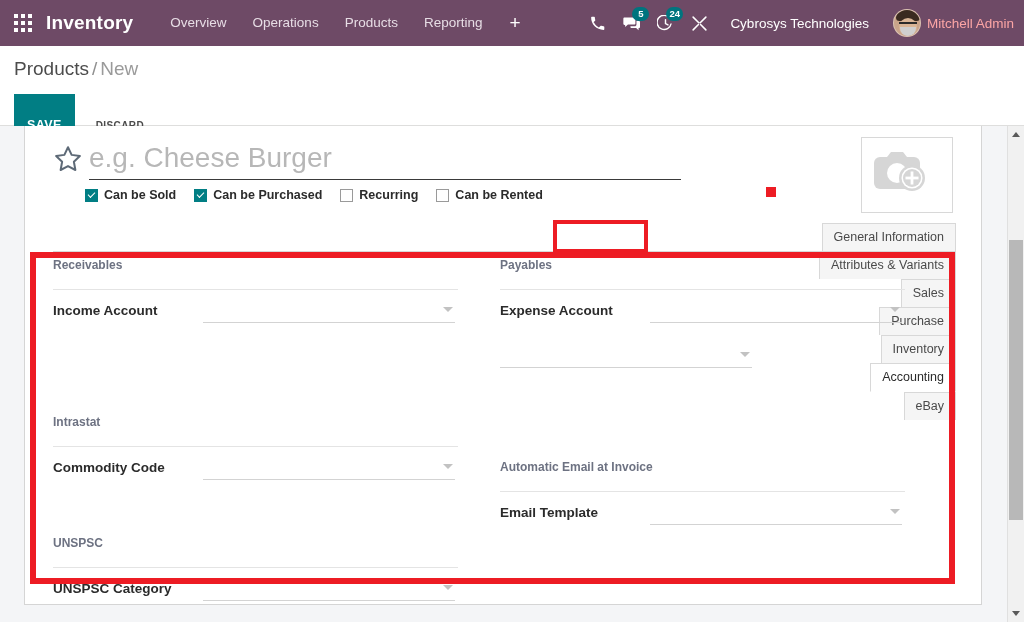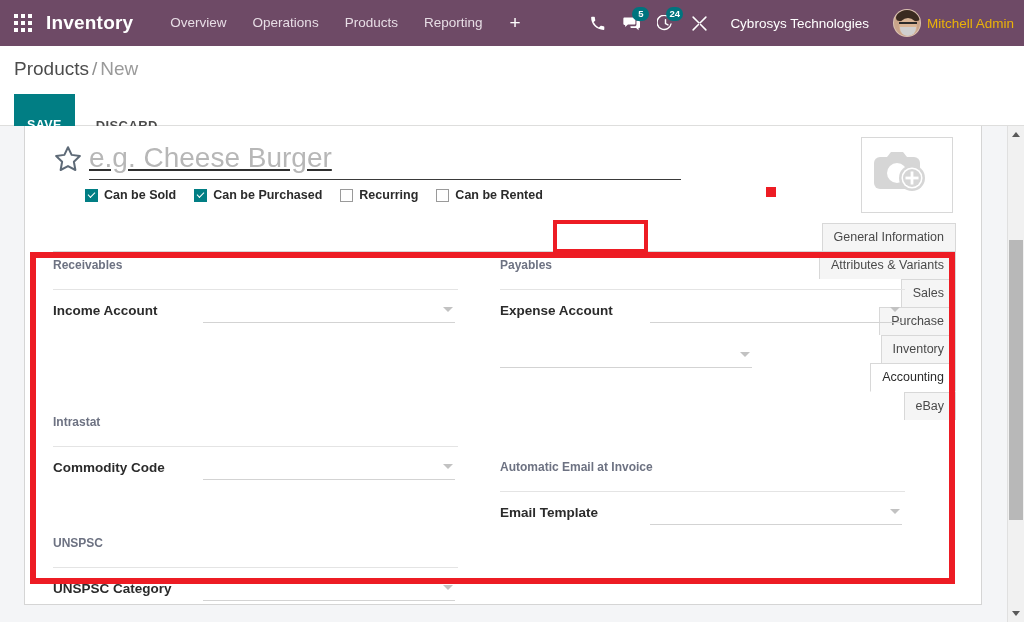--- a/index.html
+++ b/index.html
@@ -47,57 +47,57 @@
   .user-block { display: flex; align-items: center; padding-left: 10px; cursor: pointer; }
   .avatar {
     width: 28px; height: 28px; border-radius: 50%; overflow: hidden;
     background: #c9a48a; margin-right: 6px; position: relative; flex: none;
     border: 1px solid rgba(255,255,255,.35);
   }
   .avatar .hair { position: absolute; top: -3px; left: 2px; width: 24px; height: 14px; background: #3a2a20; border-radius: 12px 12px 4px 4px; }
   .avatar .face { position: absolute; top: 8px; left: 5px; width: 18px; height: 18px; background: #d9b596; border-radius: 50%; }
   .avatar .glasses { position: absolute; top: 12px; left: 5px; width: 18px; height: 5px; border-top: 2px solid #2b2b2b; }
   .avatar .beard { position: absolute; bottom: 0px; left: 6px; width: 16px; height: 9px; background: #cfcfcf; border-radius: 0 0 9px 9px; }
-  .user-name { font-size: 13.5px; color: #eab308; white-space: nowrap; }
+  .user-name { font-size: 13.5px; color: #fca5a5; white-space: nowrap; }
 
   
   .control-panel {
     position: absolute; top: 46px; left: 0; width: 1024px; height: 80px;
     background: #ffffff; border-bottom: 1px solid #dededd;
   }
   .breadcrumb { position: absolute; top: 12px; left: 14px; font-size: 19px; }
   .bc-parent { color: #4c4c4c; cursor: pointer; }
   .bc-sep { color: #8f8f8f; padding: 0 3px; }
   .bc-current { color: #9a9a9a; }
   .btn-row { position: absolute; top: 48px; left: 14px; display: flex; align-items: center; }
   .btn-save {
     background: #017e84; color: #ffffff; font-size: 12.5px; font-weight: bold;
     padding: 24px 13px; border: none; cursor: pointer; letter-spacing: .4px;
   }
   .btn-discard {
-    background: transparent; color: #4b4b4b; font-size: 13px; font-weight: bold;
+    background: transparent; color: #4b4b4b; font-size: 10px; font-weight: bold;
     padding: 7px 13px; margin-left: 8px; border: none; cursor: pointer; letter-spacing: .4px;
   }
 
   
   .content-area {
     position: absolute; top: 126px; left: 0; width: 1024px; height: 496px;
     background: #f4f5f7; overflow: hidden;
   }
   .sheet {
     position: absolute; top: 0px; left: 24px; width: 958px; height: 479px;
     background: #ffffff; border: 1px solid #d5d5d5; border-top: none;
   }
 
   .title-row { position: absolute; top: 16px; left: 28px; width: 640px; display: flex; align-items: flex-start; }
   .star-icon { width: 30px; height: 30px; flex: none; margin-top: 2px; cursor: pointer; }
   .name-field {
     margin-left: 6px; width: 592px; border: none; outline: none;
     border-bottom: 1px solid #3a3a3a; font-size: 28px; color: #303030;
-    font-family: "Liberation Sans", sans-serif; padding-bottom: 5px; background: transparent; text-decoration: underline;
+    font-family: "Liberation Sans", sans-serif; padding-bottom: 5px; background: transparent;
   }
   .name-field::placeholder { color: #b7b7b7; }
 
   .checkbox-row { position: absolute; top: 62px; left: 60px; display: flex; align-items: center; }
   .cbx-group { display: flex; align-items: center; margin-right: 18px; cursor: pointer; }
   .cbx {
     width: 13px; height: 13px; border: 1px solid #9a9a9a; background: #ffffff;
     display: inline-flex; align-items: center; justify-content: center; flex: none;
   }
   .cbx.checked { background: #017e84; border-color: #017e84; }

